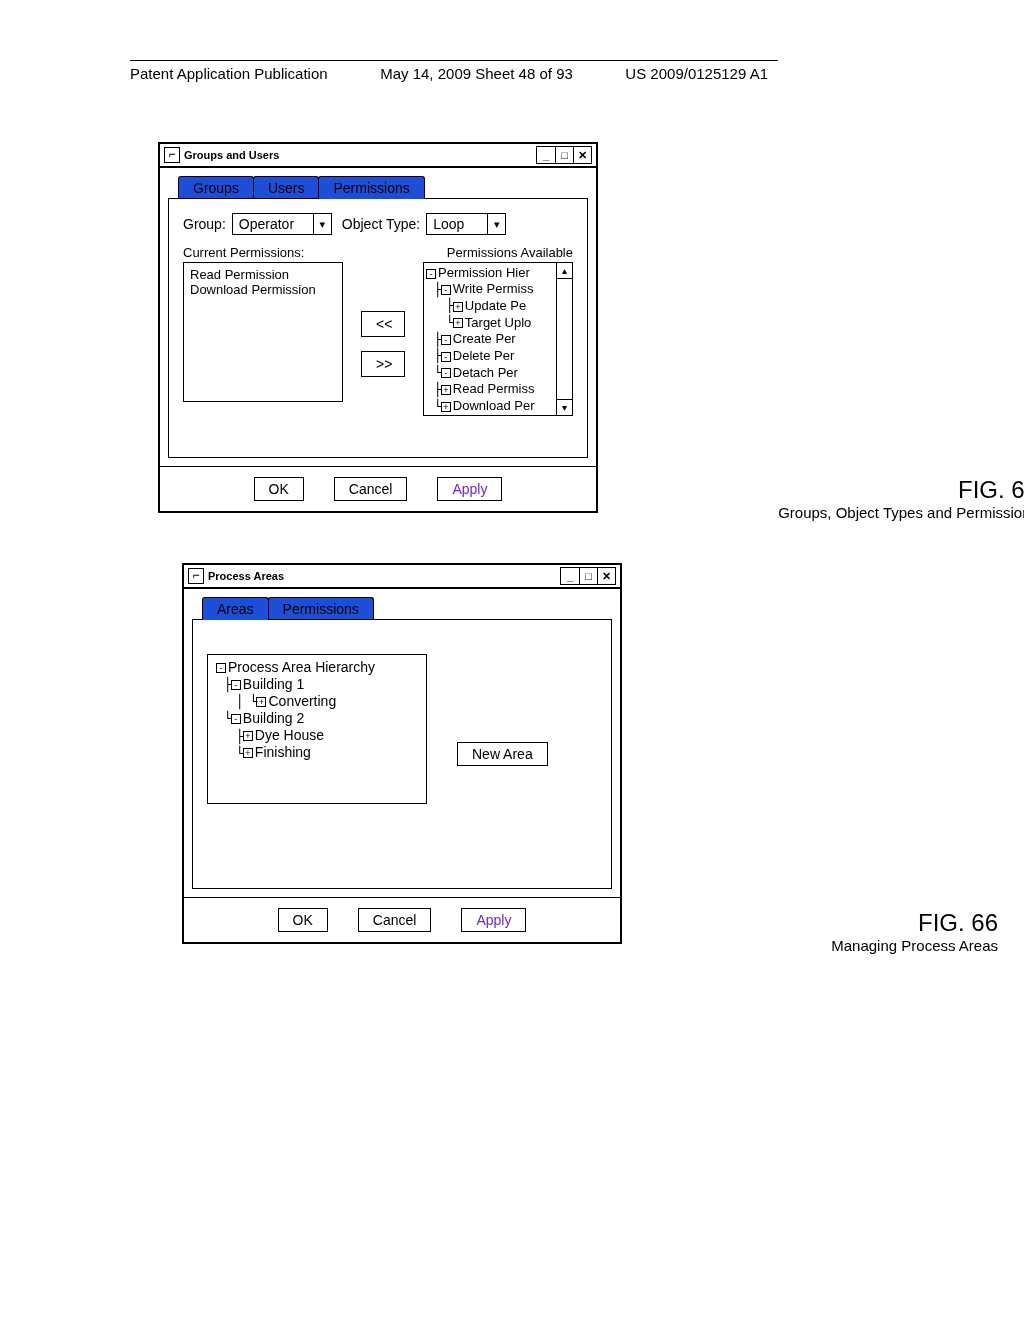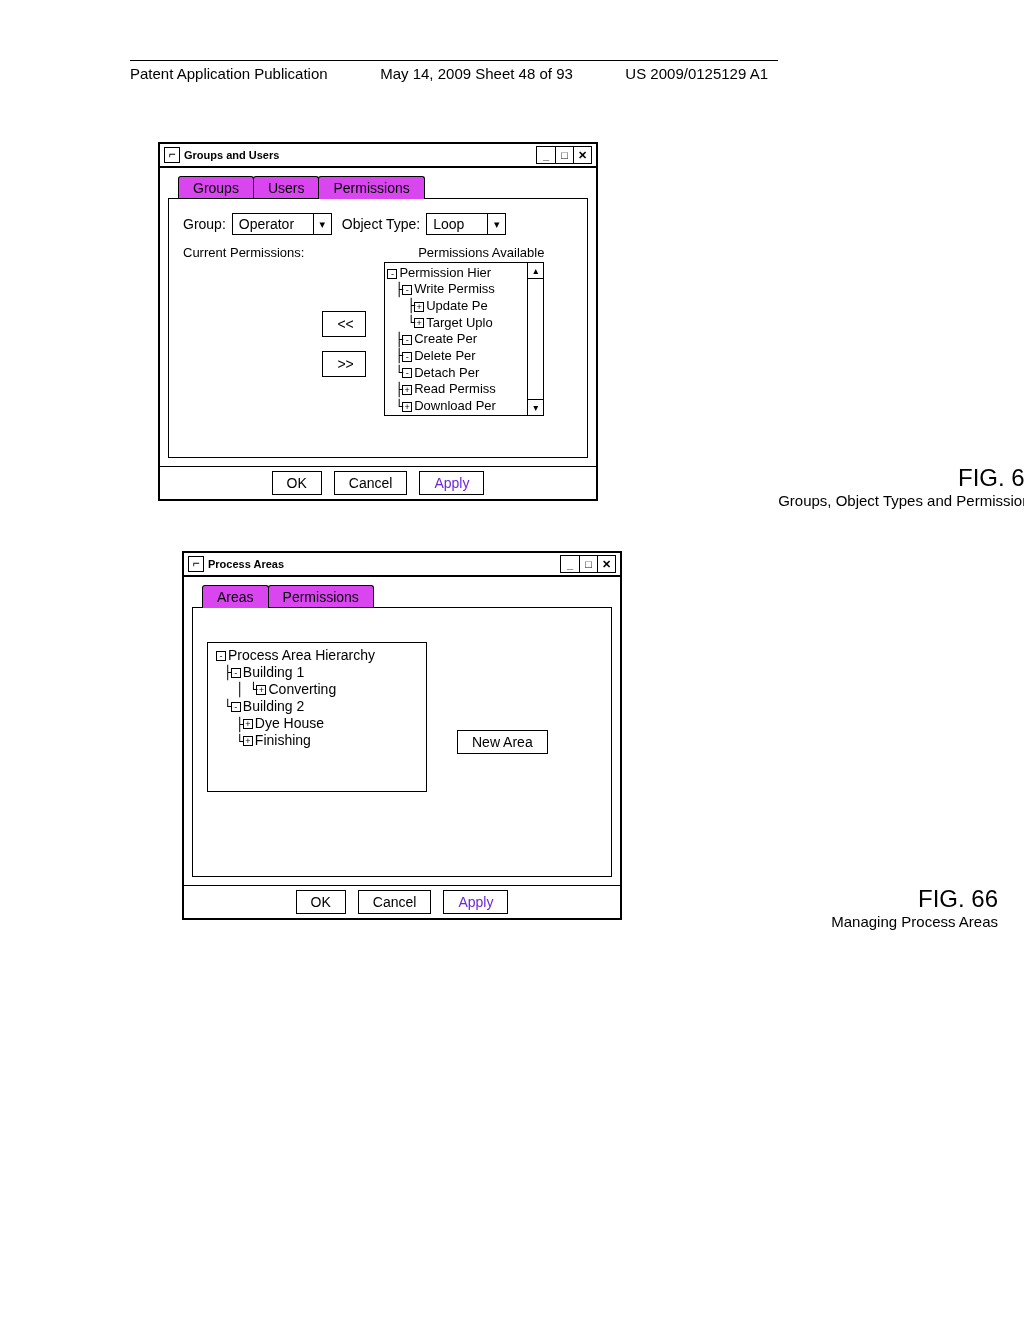--- a/index.html
+++ b/index.html
@@ -15,21 +15,21 @@
   .win-titlebar { display: flex; align-items: center; padding: 2px 4px; border-bottom: 2px solid #000; }
   .win-icon { width: 16px; height: 16px; border: 1.5px solid #000; display: inline-flex; align-items: center; justify-content: center; margin-right: 4px; }
   .win-icon-inner { font-size: 12px; line-height: 1; transform: translateY(-1px); }
   .win-title { font-weight: bold; font-size: 11px; flex: 1; }
   .win-controls { display: flex; gap: 0; border: 1.5px solid #000; }
   .win-ctl { width: 18px; height: 16px; border-left: 1px solid #000; display: flex; align-items: center; justify-content: center; font-size: 11px; line-height: 1; font-weight: bold; }
   .win-ctl:first-child { border-left: none; }
 
   .win-body { padding: 8px; }
   .tabs { display: flex; gap: 0; margin-left: 10px; }
-  .tab { border: 1.5px solid #000; border-bottom: none; padding: 3px 14px; font-size: 14px; background: #d946ef; border-radius: 3px 3px 0 0; margin-right: -1px; position: relative; }
+  .tab { border: 1.5px solid #000; border-bottom: none; padding: 3px 14px; font-size: 14px; background: #1d4ed8; border-radius: 3px 3px 0 0; margin-right: -1px; position: relative; }
   .tab.active { z-index: 2; }
   .tab.behind { z-index: 0; }
   .panel { border: 1.5px solid #000; padding: 14px; margin-top: -1px; position: relative; min-height: 260px; }
 
   
   .form-row { display: flex; align-items: center; gap: 6px; font-size: 14px; margin-bottom: 10px; }
   .select-box { display: flex; align-items: stretch; border: 1.5px solid #000; height: 22px; }
   .select-val { padding: 1px 6px; font-size: 14px; display: flex; align-items: center; }
   .select-btn { width: 18px; border-left: 1.5px solid #000; display: flex; align-items: center; justify-content: center; font-size: 11px; }
 
@@ -47,21 +47,21 @@
   .scroll-arrow.bottom { border-bottom: none; border-top: 1.5px solid #000; }
   .tbox { display: inline-block; width: 10px; height: 10px; border: 1px solid #000; text-align: center; font-size: 9px; line-height: 8px; margin-right: 2px; vertical-align: middle; }
   .tline { padding-left: 0; }
   .tline.d1 { padding-left: 8px; }
   .tline.d2 { padding-left: 20px; }
   .tc { font-family: Arial; }
   .branch { display: inline-block; font-family: monospace; font-size: 13px; vertical-align: middle; letter-spacing: -1px; }
 
   .btn { border: 1.5px solid #000; background: #fff; padding: 3px 14px; font-size: 14px; font-family: inherit; cursor: pointer; }
   .btn.disabled { color: #6d28d9; }
-  .win-footer { display: flex; justify-content: center; gap: 12px; padding: 4px 0; border-top: 1.5px solid #000; }
+  .win-footer { display: flex; justify-content: center; gap: 30px; padding: 10px 0; border-top: 1.5px solid #000; }
 
   .fig-caption { position: absolute; right: -200px; text-align: right; font-size: 15px; }
   .fig-num { font-size: 24px; font-weight: normal; }
 
   
   .panel2 { border: 1.5px solid #000; padding: 14px; margin-top: -1px; position: relative; min-height: 270px; display: flex; gap: 30px; }
   .tree-box2 { border: 1.5px solid #000; font-size: 14px; padding: 4px 8px; width: 220px; min-height: 150px; line-height: 1.2; }
   .right-area { display: flex; align-items: center; }
 
   .fig1pos { margin-left: 28px; margin-top: 0; }
@@ -108,20 +108,24 @@
             <span style="margin-left:4px">Object Type:</span>
             <div class="select-box">
               <span class="select-val" style="width:60px">Loop</span>
               <span class="select-btn">▾</span>
             </div>
           </div>
 
           <div class="perm-cols">
             <div class="col">
               <div class="col-title">Current Permissions:</div>
+              <div class="listbox" id="curperm">
+                  <div>Read Permission</div>
+                  <div>Download Permission</div>
+                </div>
             </div>
             <div class="shuttle-btns">
               <button class="btn">&lt;&lt;</button>
               <button class="btn">&gt;&gt;</button>
             </div>
             <div class="col tree-col">
               <div class="col-title" style="text-align:right">Permissions Available</div>
               <div class="tree-box">
                 <div class="tree-content" id="availtree">
                     <div class="tline d0"><span class="branch"></span><span class="tbox">-</span><span class="tc">Permission Hier</span></div>

